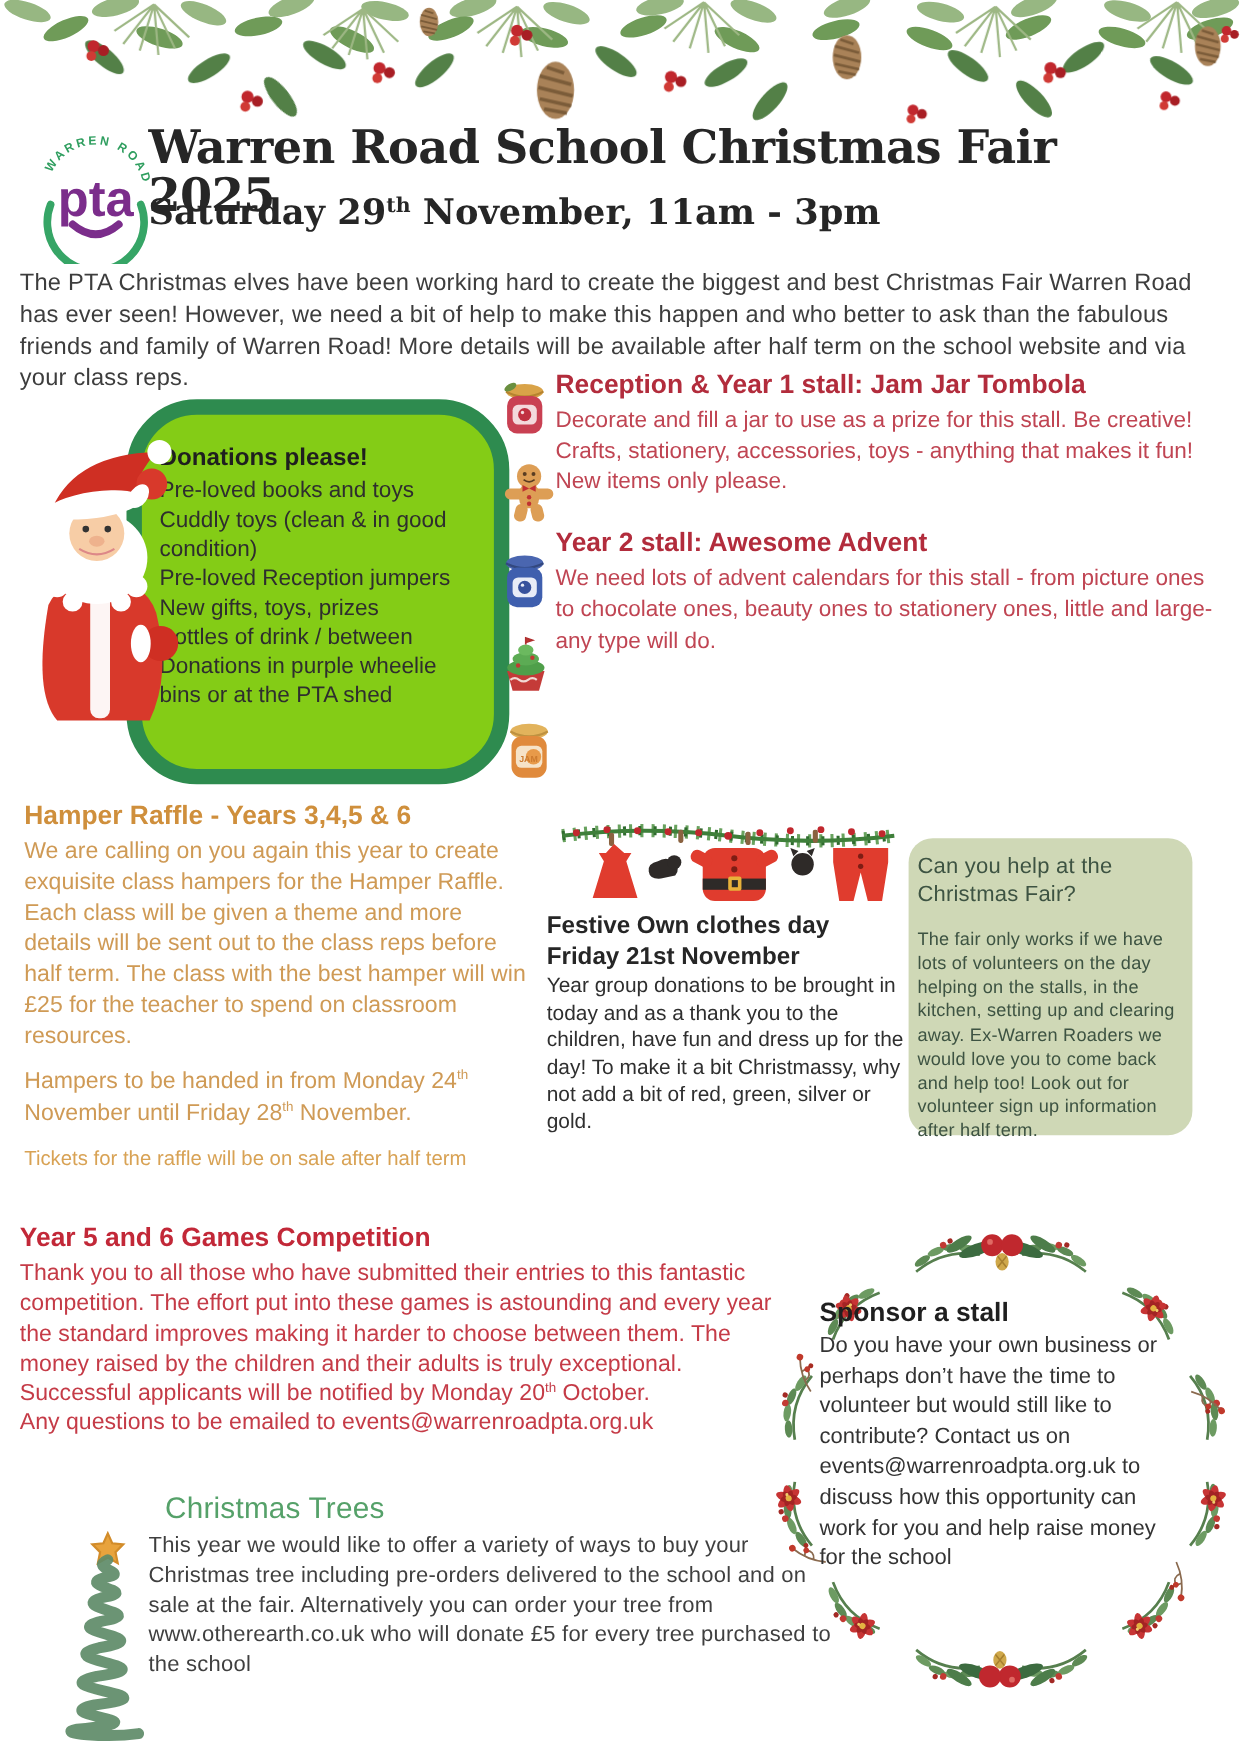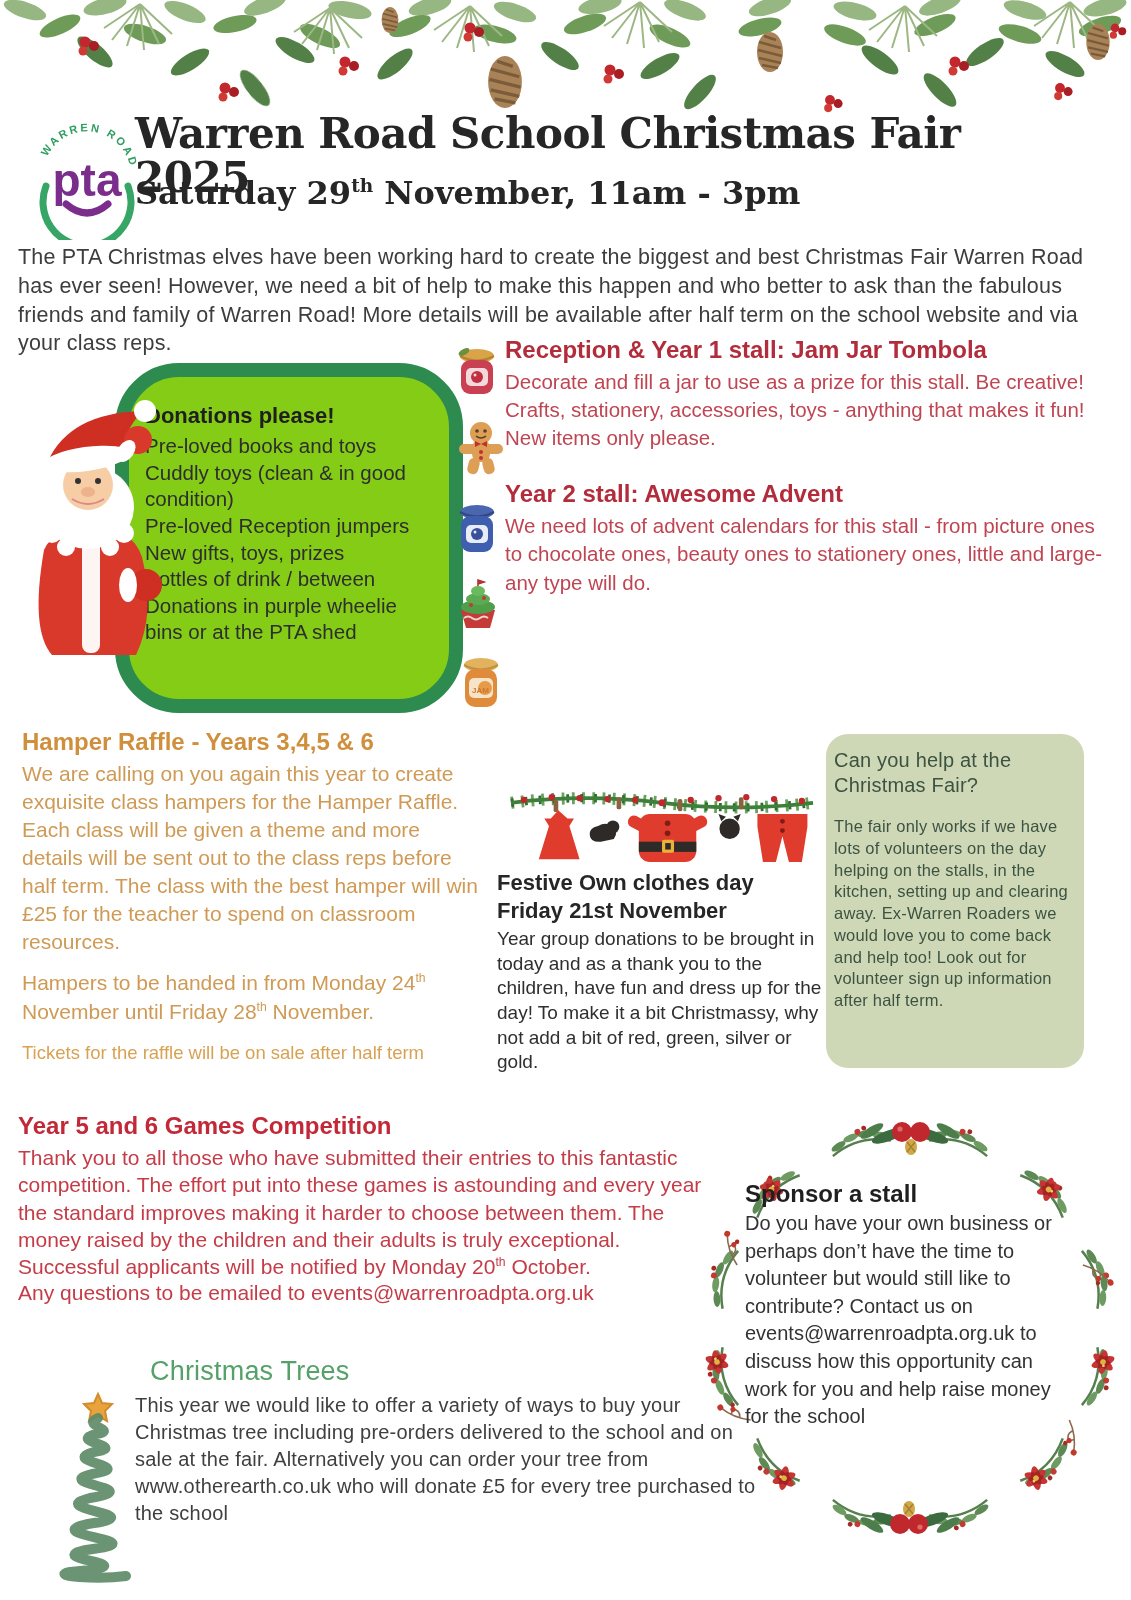--- a/index.html
+++ b/index.html
@@ -232,21 +232,21 @@
     <div class="stall-body">We need lots of advent calendars for this stall - from picture ones to chocolate ones, beauty ones to stationery ones, little and large- any type will do.</div>
   </div>
 
   <div class="abs ctr" style="left:22px;top:728px;width:462px">
     <div class="hamper-head">Hamper Raffle - Years 3,4,5 &amp; 6</div>
     <div class="hamper-body">We are calling on you again this year to create exquisite class hampers for the Hamper Raffle. Each class will be given a theme and more details will be sent out to the class reps before half term. The class with the best hamper will win £25 for the teacher to spend on classroom resources.</div>
     <div class="hamper-handin">Hampers to be handed in from Monday 24<sup>th</sup> November until Friday 28<sup>th</sup> November.</div>
     <div class="hamper-tickets">Tickets for the raffle will be on sale after half term</div>
   </div>
 
-  <div class="abs ctr" style="left:497px;top:775px;width:330px">
+  <div class="abs ctr" style="left:497px;top:732px;width:330px">
     <svg width="330" height="88" viewBox="0 0 330 95">
       <path d="M2 30 Q 82 20 165 30 T 328 30" stroke="#58984d" stroke-width="13" stroke-dasharray="3 8" fill="none" opacity=".9"></path>
       <path d="M2 30 Q 82 20 165 30 T 328 30" stroke="#2f6b2e" stroke-width="9" stroke-dasharray="3 12" fill="none"></path>
       <path d="M2 30 Q 82 20 165 30 T 328 30" stroke="#3e7f3a" stroke-width="4" fill="none"></path>
       <g fill="#c1272d">
         <circle cx="16" cy="27" r="3.4"></circle>
           <circle cx="46" cy="24" r="3.4"></circle>
           <circle cx="76" cy="25" r="3.4"></circle>
         <circle cx="106" cy="26" r="3.4"></circle>
           <circle cx="136" cy="27" r="3.4"></circle>
@@ -282,21 +282,21 @@
       </g>
       <path d="M268 42 h54 v14 l-6 38 h-14 l-7 -28 l-7 28 h-14 l-6 -38 z" fill="#e03c2e"></path>
       <circle cx="295" cy="50" r="2.6" fill="#7e1d14"></circle>
         <circle cx="295" cy="60" r="2.6" fill="#7e1d14"></circle>
     </svg>
     <div class="fest-head">Festive Own clothes day</div>
     <div class="fest-head" style="margin-top:0">Friday 21st November</div>
     <div class="fest-body">Year group donations to be brought in today and as a thank you to the children, have fun and dress up for the day! To make it a bit Christmassy, why not add a bit of red, green, silver or gold.</div>
   </div>
 
-  <div class="abs sage ctr hand" style="left:826px;top:734px;width:258px;height:334px">
+  <div class="abs sage ctr hand" style="left:826px;top:762px;width:258px;height:270px">
     <div class="sage-head">Can you help at the Christmas Fair?</div>
     <div class="sage-body">The fair only works if we have lots of volunteers on the day helping on the stalls, in the kitchen, setting up and clearing away. Ex-Warren Roaders we would love you to come back and help too! Look out for volunteer sign up information after half term.</div>
   </div>
 
   <div class="abs ctr" style="left:18px;top:1112px;width:690px">
     <div class="games-head">Year 5 and 6 Games Competition</div>
     <div class="games-body">Thank you to all those who have submitted their entries to this fantastic competition. The effort put into these games is astounding and every year the standard improves making it harder to choose between them. The money raised by the children and their adults is truly exceptional.</div>
     <div class="games-notify">Successful applicants will be notified by Monday 20<sup>th</sup> October.</div>
     <div class="games-q">Any questions to be emailed to events@warrenroadpta.org.uk</div>
   </div>

